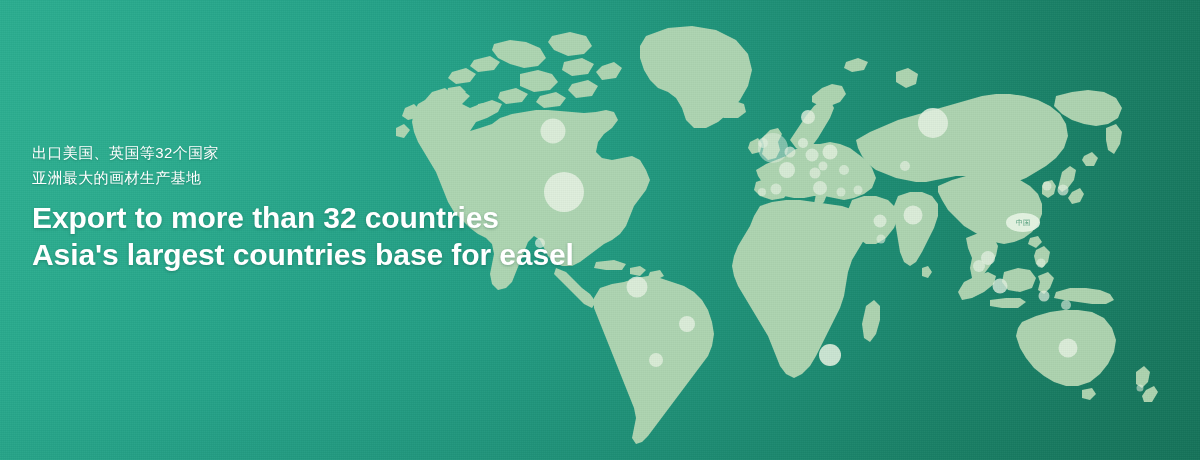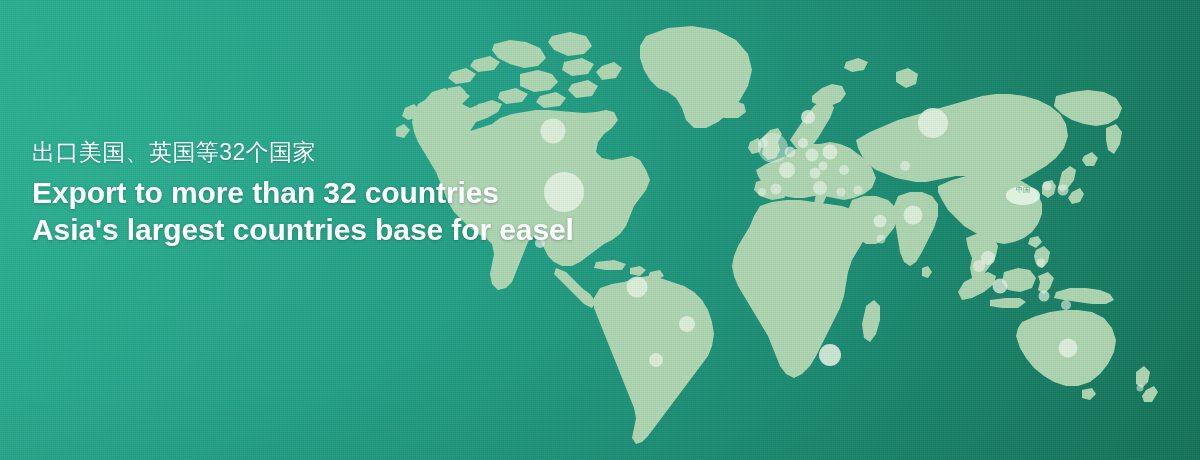--- a/index.html
+++ b/index.html
@@ -53,21 +53,21 @@
   
   .copy {
     position: absolute;
     left: 32px;
     top: 140px;
     width: 620px;
     z-index: 5;
   }
   .cn-line {
     color: #ffffff;
-    font-size: 23px;
+    font-size: 15px;
     line-height: 25px;
     letter-spacing: 0.4px;
     font-weight: 400;
     white-space: nowrap;
     text-shadow: 0 1px 2px rgba(0,60,45,0.28);
   }
   .en-block { margin-top: 9px; }
   .en-line {
     color: #ffffff;
     font-size: 30px;
@@ -75,26 +75,27 @@
     font-weight: 700;
     letter-spacing: -0.1px;
     white-space: nowrap;
     text-shadow: 0 1px 3px rgba(0,60,45,0.30);
   }
 
   
   .cn-pill {
     position: absolute;
     left: 1006px;
-    top: 186px;
+    top: 213px;
     width: 34px;
     height: 19px;
     border-radius: 50%;
     background: rgba(228,242,226,0.93);
     display: flex;
+    align-items: center;
     justify-content: center;
     z-index: 4;
   }
   .cn-pill span {
     font-size: 8px;
     line-height: 8px;
     color: #4e9a78;
     font-family: "DejaVu Sans", sans-serif;
     transform: scale(0.9);
   }
@@ -305,19 +306,20 @@
   </div>
 
   <div class="bg-noise"></div>
 
   <div class="cn-pill">
     <span>中国</span>
   </div>
 
   <div class="copy">
     <div class="cn-line">出口美国、英国等32个国家</div>
+    <div class="cn-line">亚洲最大的画材生产基地</div>
     <div class="en-block">
       <div class="en-line">Export to more than 32 countries</div>
       <div class="en-line">Asia's largest countries base for easel</div>
     </div>
   </div>
 
 </div>
 
 </body></html>

